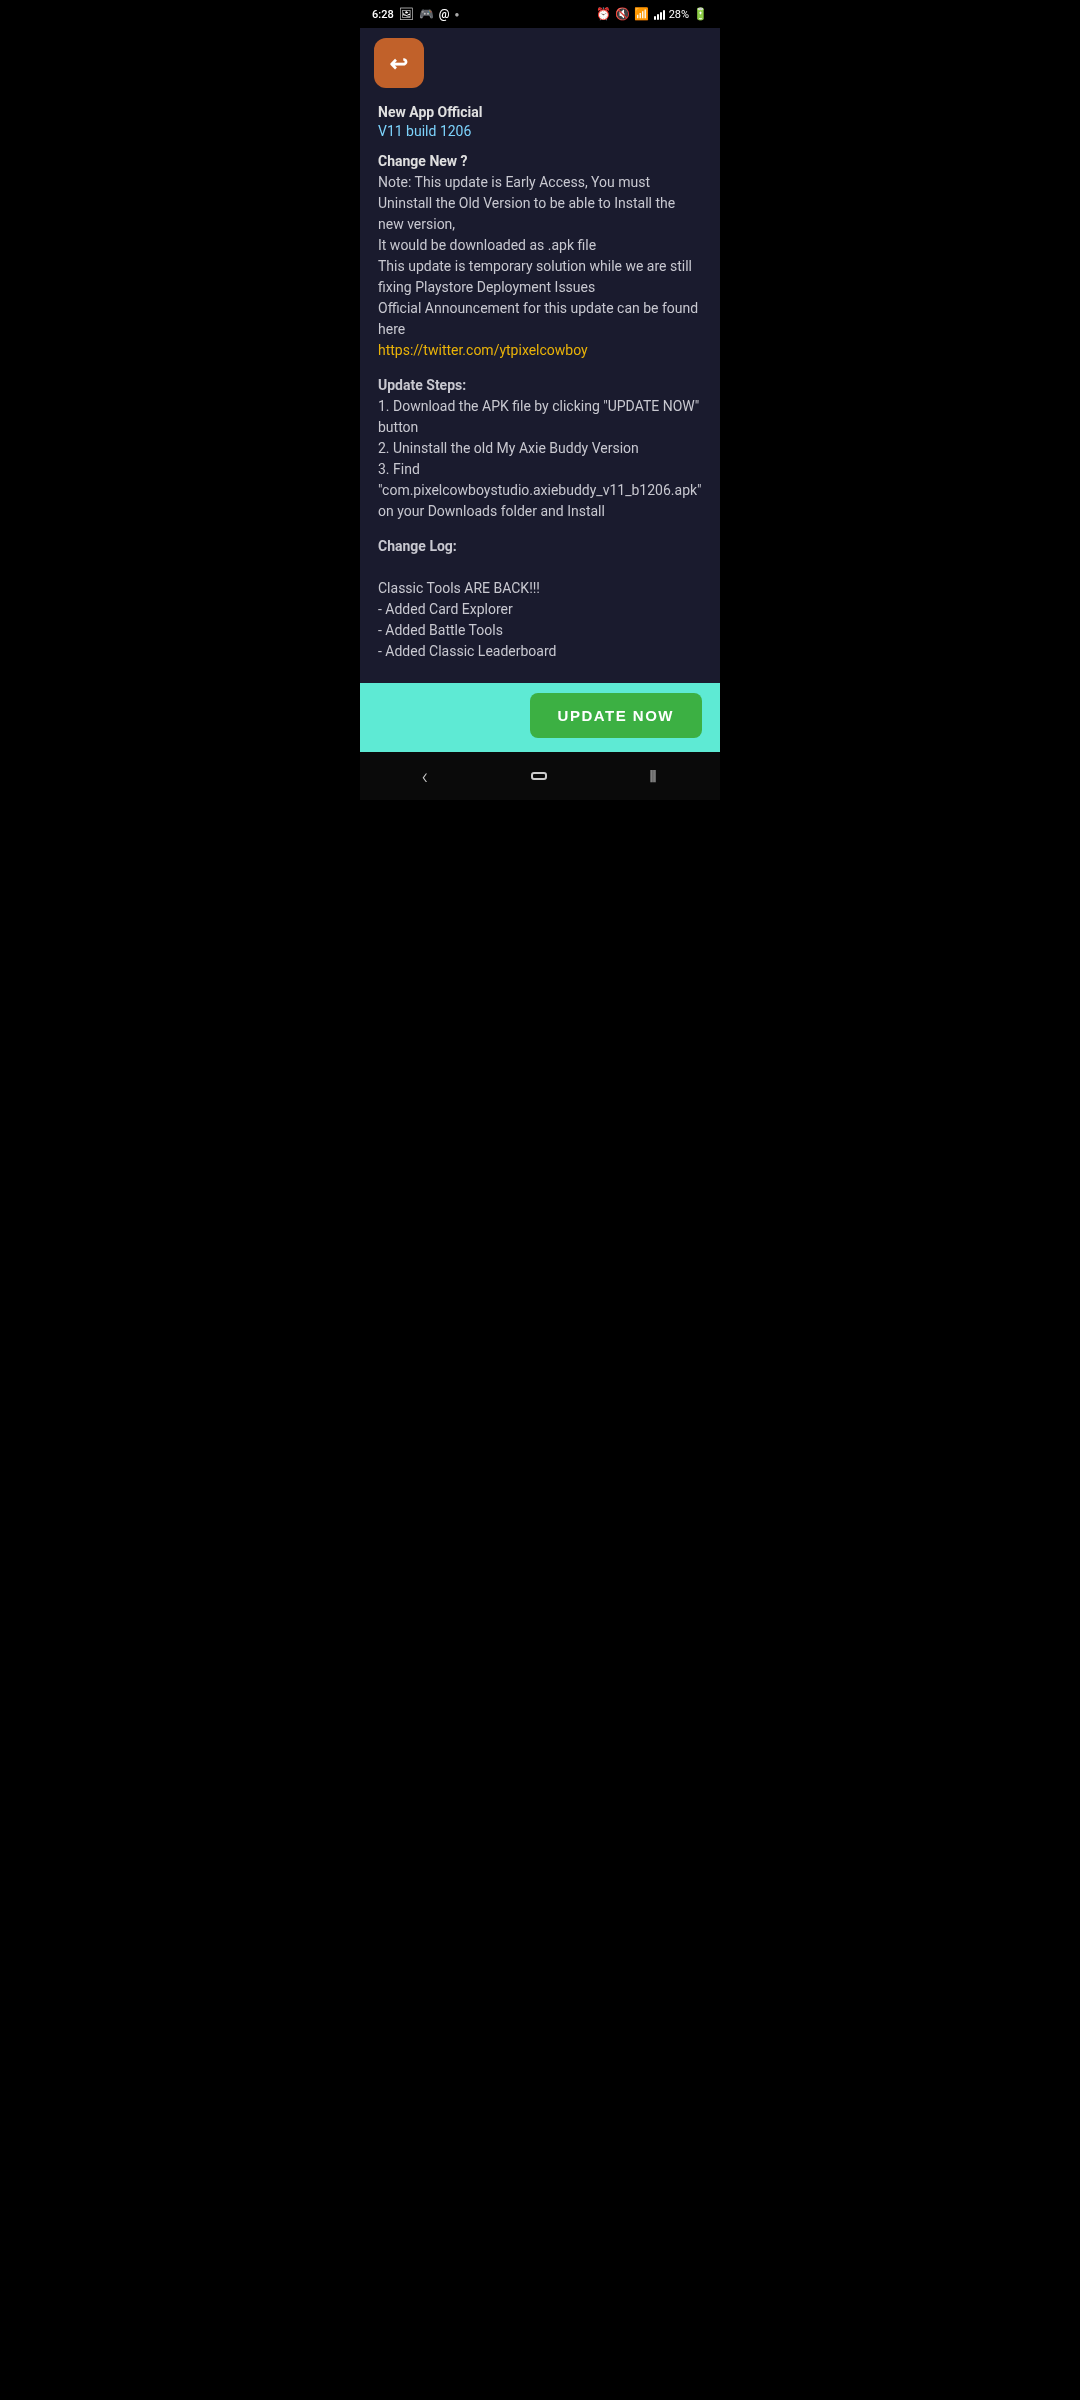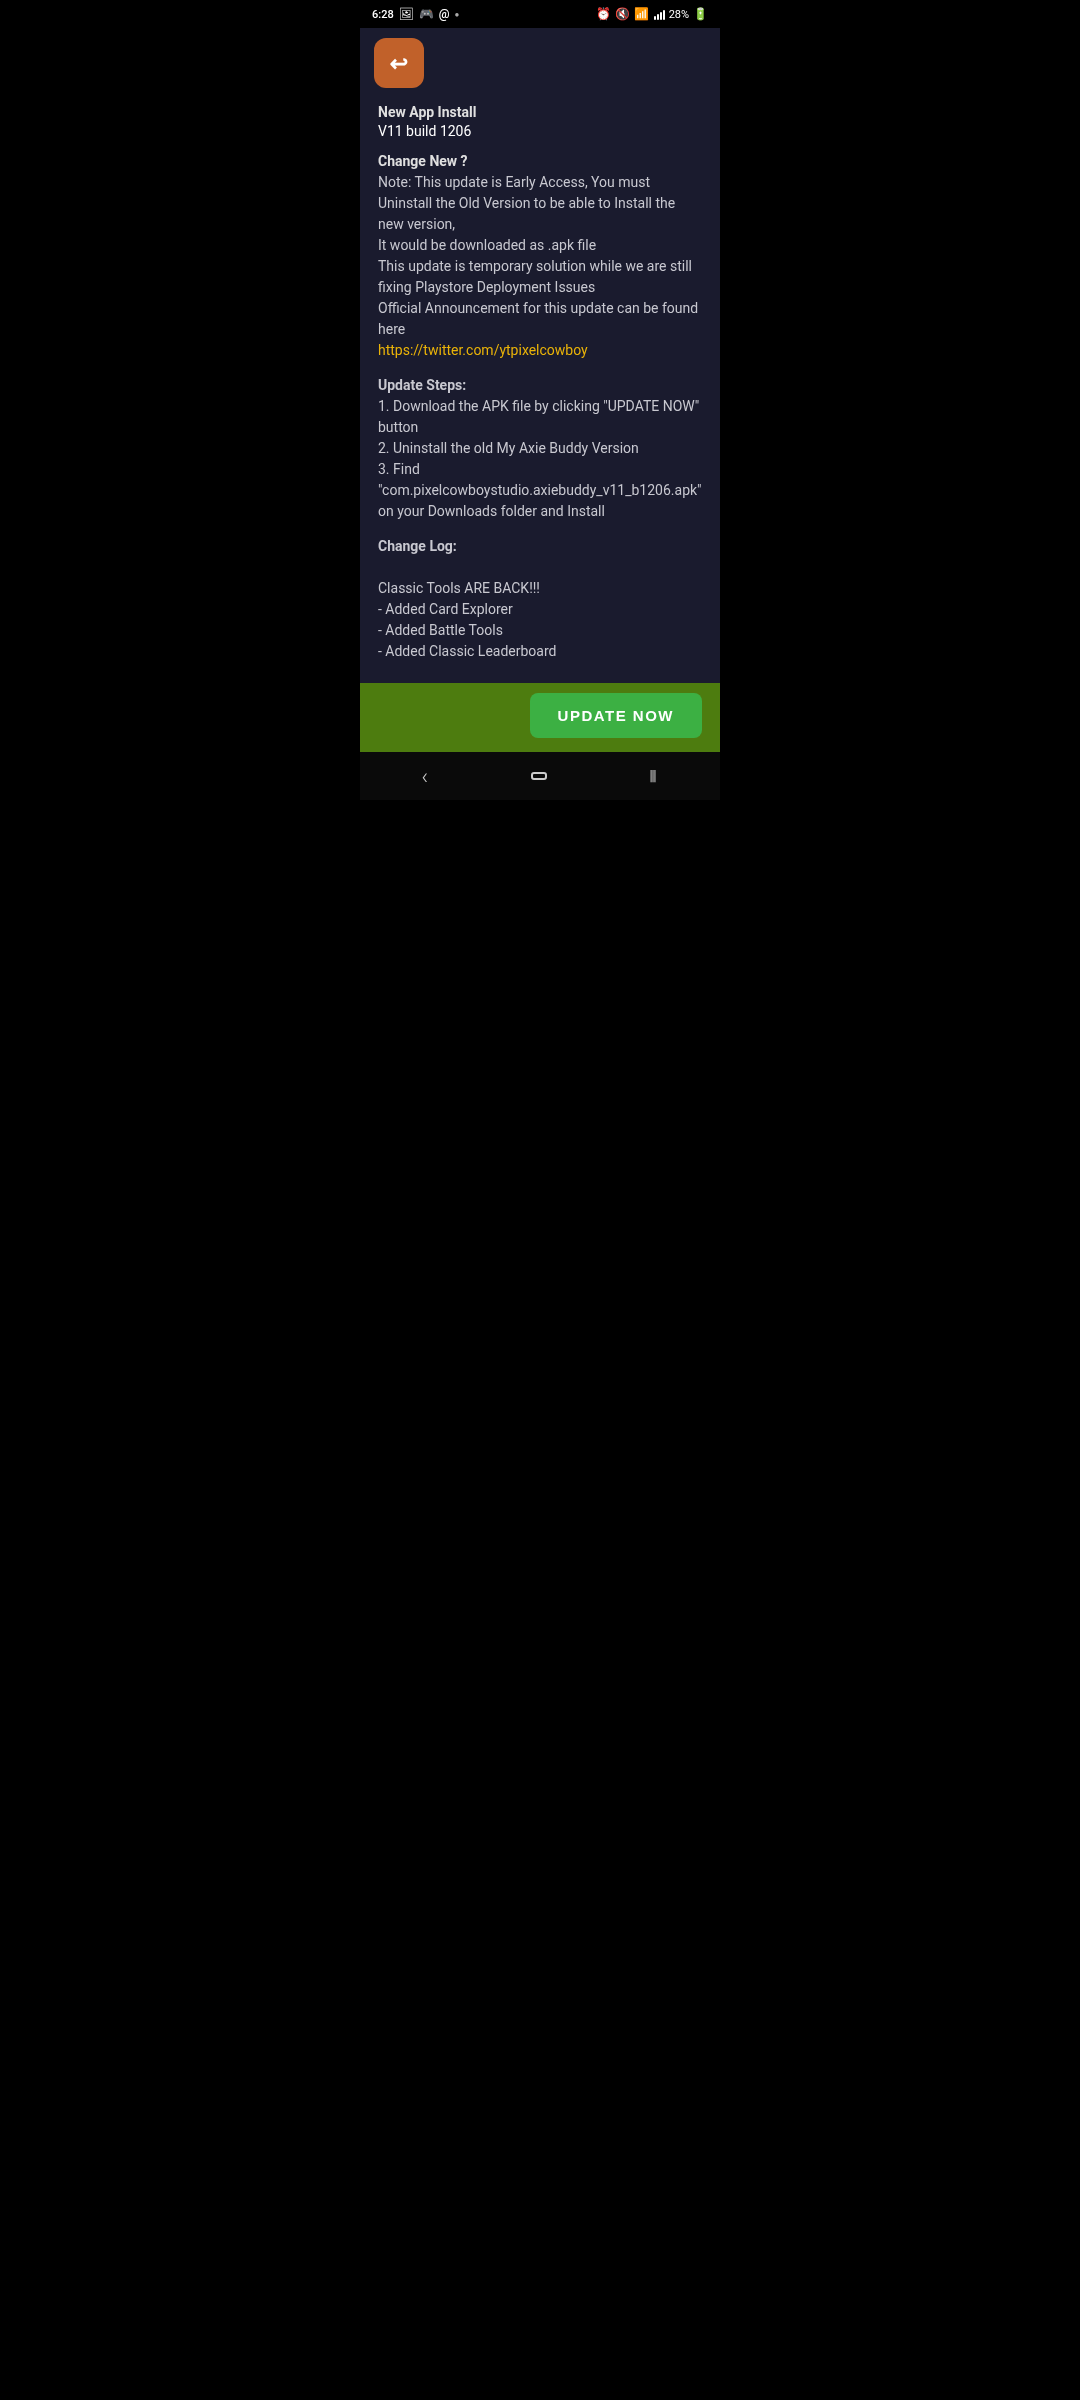--- a/index.html
+++ b/index.html
@@ -107,21 +107,21 @@
     }
 
     .section-label {
       color: #e0e0e0;
       font-size: 14px;
       font-weight: 700;
       margin-bottom: 3px;
     }
 
     .section-value {
-      color: #ffffff;
+      color: #7dd3fc;
       font-size: 14px;
       margin-bottom: 14px;
     }
 
     .section-body {
       color: #c8c8d0;
       font-size: 14px;
       line-height: 1.5;
       margin-bottom: 14px;
     }
@@ -130,21 +130,21 @@
       color: #eab308;
       text-decoration: none;
     }
 
     
     .bottom-area {
       padding: 10px 18px 14px 18px;
       display: flex;
       justify-content: flex-end;
       flex-shrink: 0;
-      background: #4d7c0f;
+      background: #5eead4;
     }
 
     .update-button {
       background: #3cb043;
       color: #fff;
       border: none;
       border-radius: 8px;
       padding: 14px 28px;
       font-size: 15px;
       font-weight: 700;
@@ -238,21 +238,21 @@
     <div class="logo-area">
       <div class="back-logo">
         <span class="back-arrow">↩</span>
       </div>
     </div>
 
     <div class="scroll-area">
 
 
       <div>
-        <div class="section-label">New App Install</div>
+        <div class="section-label">New App Official</div>
         <div class="section-value">V11 build 1206</div>
       </div>
 
       <div>
         <div class="section-label">Change New ?</div>
         <div class="section-body">
           Note: This update is Early Access, You must Uninstall the Old Version to be able to Install the new version,<br>
           It would be downloaded as .apk file<br>
           This update is temporary solution while we are still fixing Playstore Deployment Issues<br>
           Official Announcement for this update can be found here<br>

